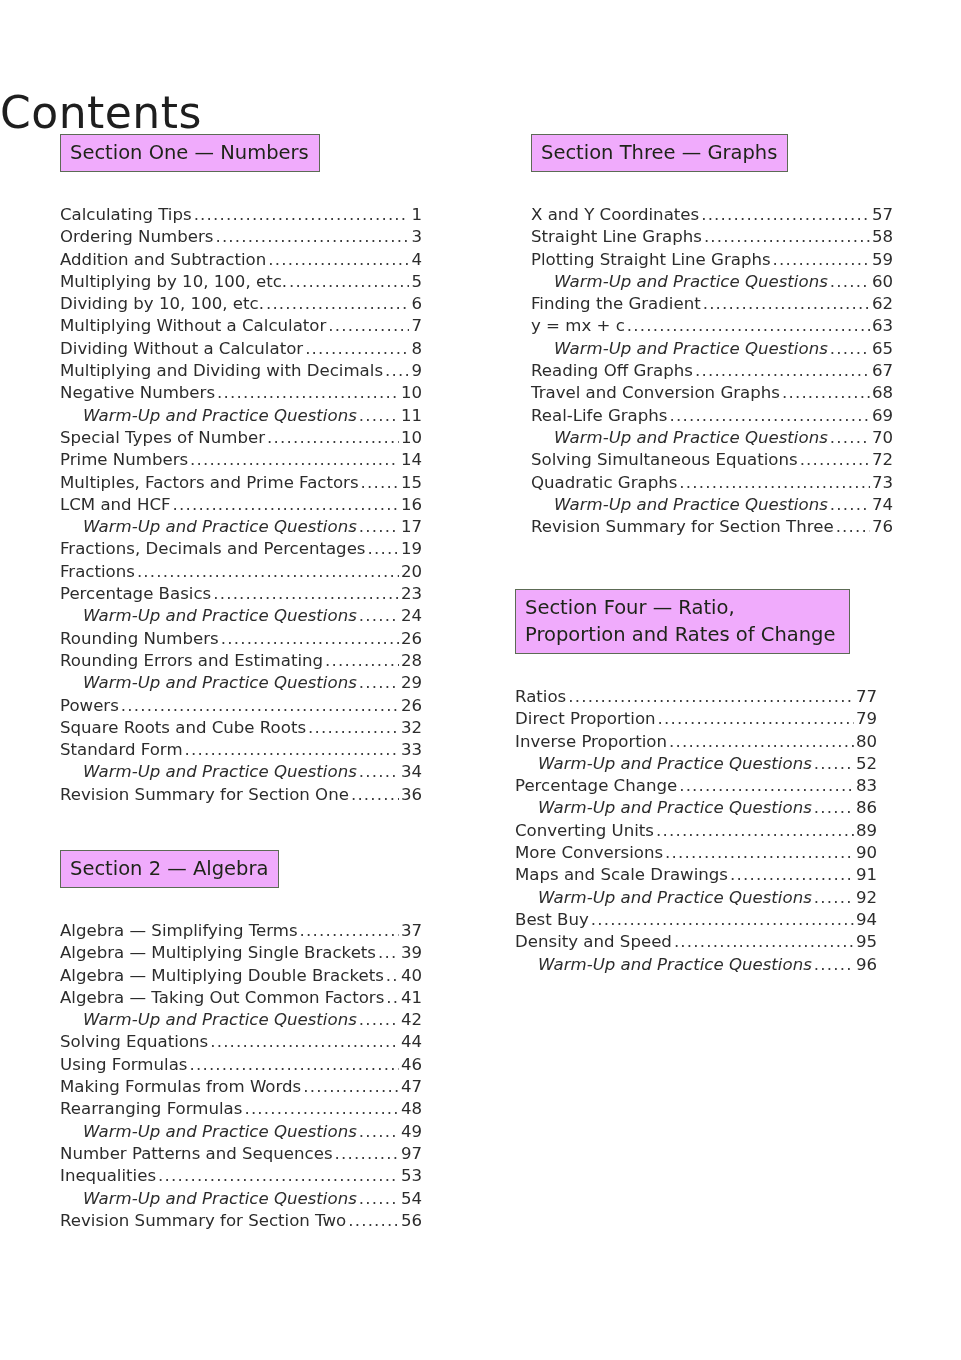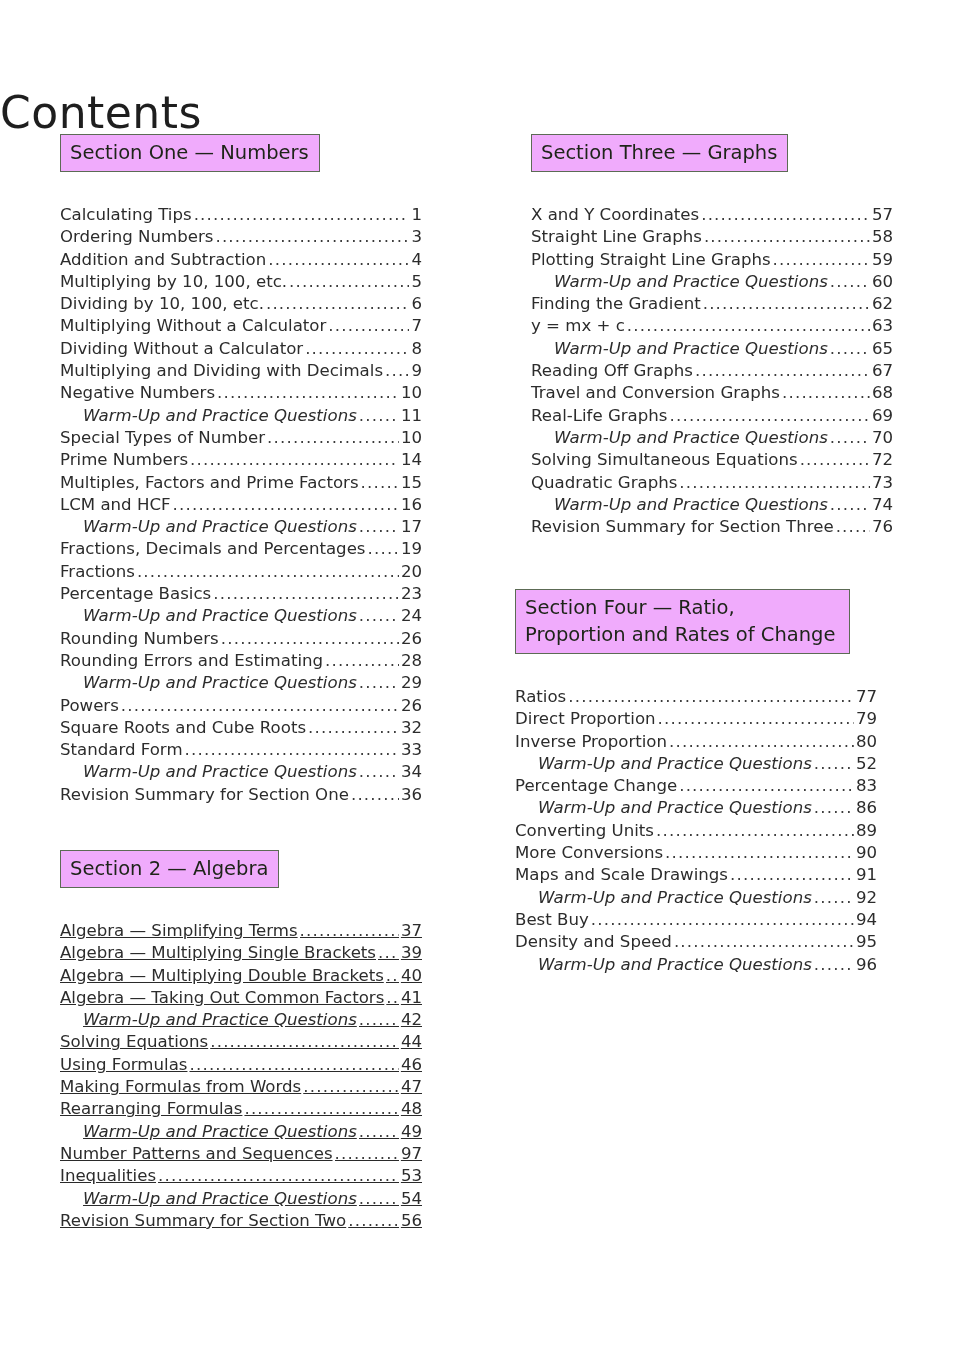--- a/index.html
+++ b/index.html
@@ -25,21 +25,21 @@
   .entry .dots {
     flex: 1 1 auto; overflow: hidden; margin: 0 2px; letter-spacing: 1.2px;
     color: #3a3a3a;
   }
   .entry .dots::before {
     content: "................................................................................................................................";
   }
   .entry .pg { flex: 0 0 auto; }
   .entry.sub .lbl { padding-left: 23px; font-style: italic; }
   #s1 { left: 60px; top: 134px; }
-  #s2 { left: 60px; top: 850px; text-decoration: underline; }
+  #s2 { left: 60px; top: 850px; }
   #s3 { left: 515px; top: 134px; margin-left: 16px; }
   #s4 { left: 515px; top: 589px; }
   #s4 .sec-head { width: 314px; }
 </style>
 </head>
 <body>
 
 <h1 class="title">Contents</h1>
 
 <div class="section" id="s1">

